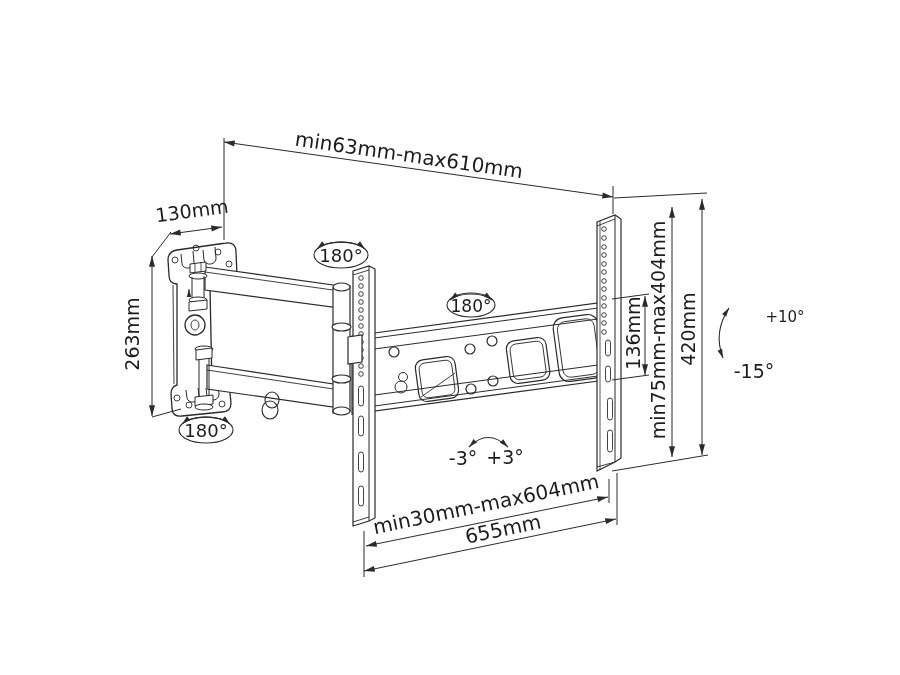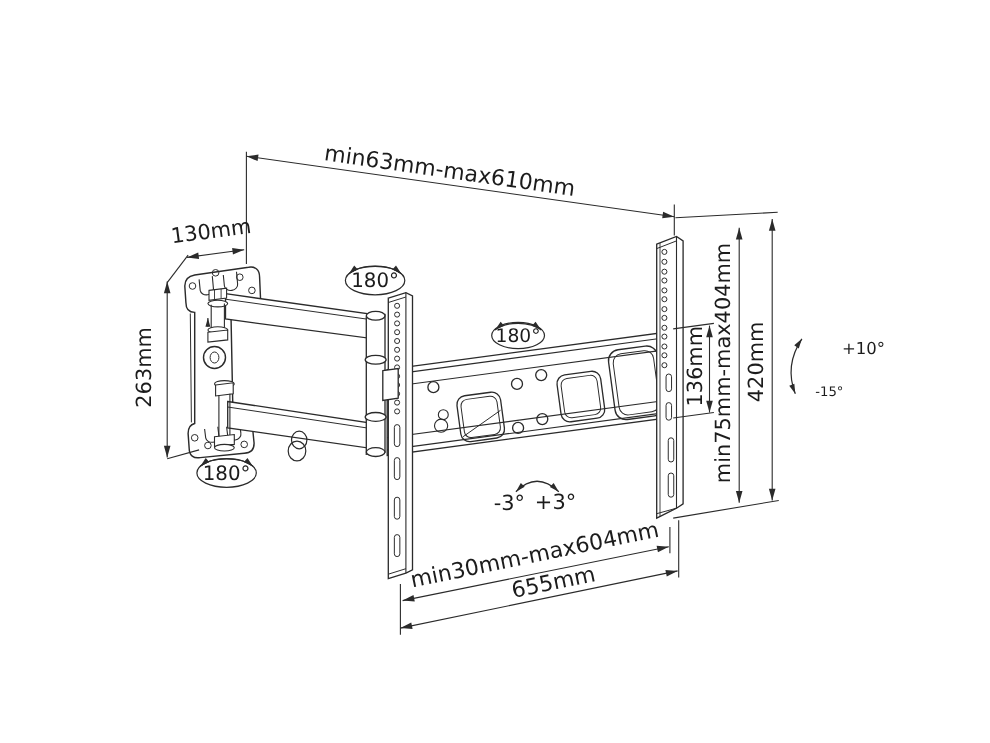--- a/index.html
+++ b/index.html
@@ -235,19 +235,19 @@
 <div class="lbl" style="left:409px;top:155px;font-size:20px;--r:8.2deg">min63mm-max610mm</div>
 <div class="lbl" style="left:192px;top:211px;font-size:19px;--r:-7.5deg">130mm</div>
 <div class="lbl" style="left:132px;top:334px;font-size:19px;--r:-90deg">263mm</div>
 <div class="lbl" style="left:341px;top:256px;font-size:18px">180°</div>
 <div class="lbl" style="left:471px;top:306px;font-size:17px">180°</div>
 <div class="lbl" style="left:206px;top:431px;font-size:18px">180°</div>
 <div class="lbl" style="left:633px;top:333px;font-size:19px;--r:-90deg">136mm</div>
 <div class="lbl" style="left:658px;top:330px;font-size:19px;--r:-90deg">min75mm-max404mm</div>
 <div class="lbl" style="left:688px;top:329px;font-size:19px;--r:-90deg">420mm</div>
 <div class="lbl" style="left:785px;top:317px;font-size:15px">+10°</div>
-<div class="lbl" style="left:754px;top:356px;font-size:12px">-15°</div>
+<div class="lbl" style="left:754px;top:371px;font-size:19px">-15°</div>
 <div class="lbl" style="left:463px;top:458px;font-size:19px">-3°</div>
 <div class="lbl" style="left:505px;top:457px;font-size:19px">+3°</div>
 <div class="lbl" style="left:486px;top:504px;font-size:20px;--r:-11.7deg">min30mm-max604mm</div>
 <div class="lbl" style="left:503px;top:529px;font-size:20px;--r:-11.7deg">655mm</div>
 
 </div>
 
 </body></html>

